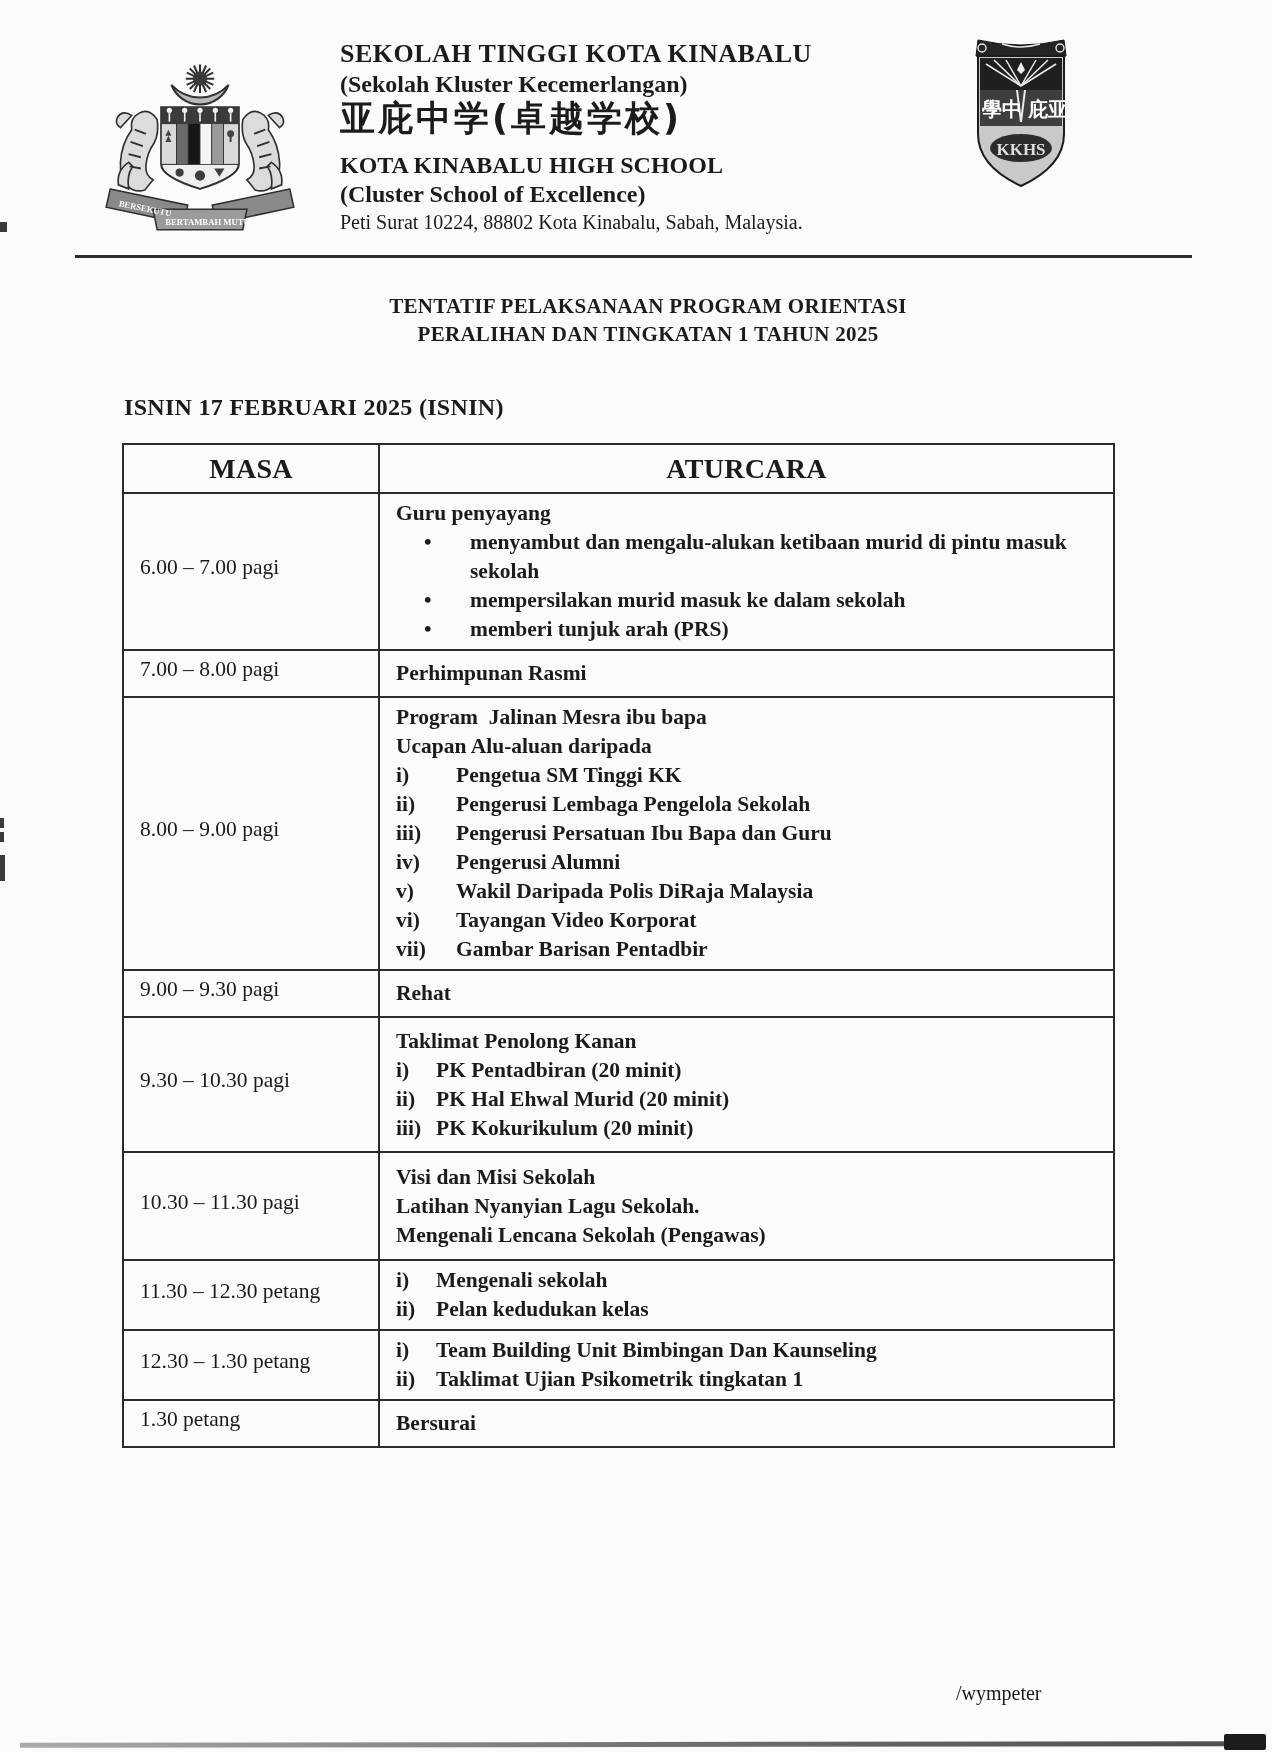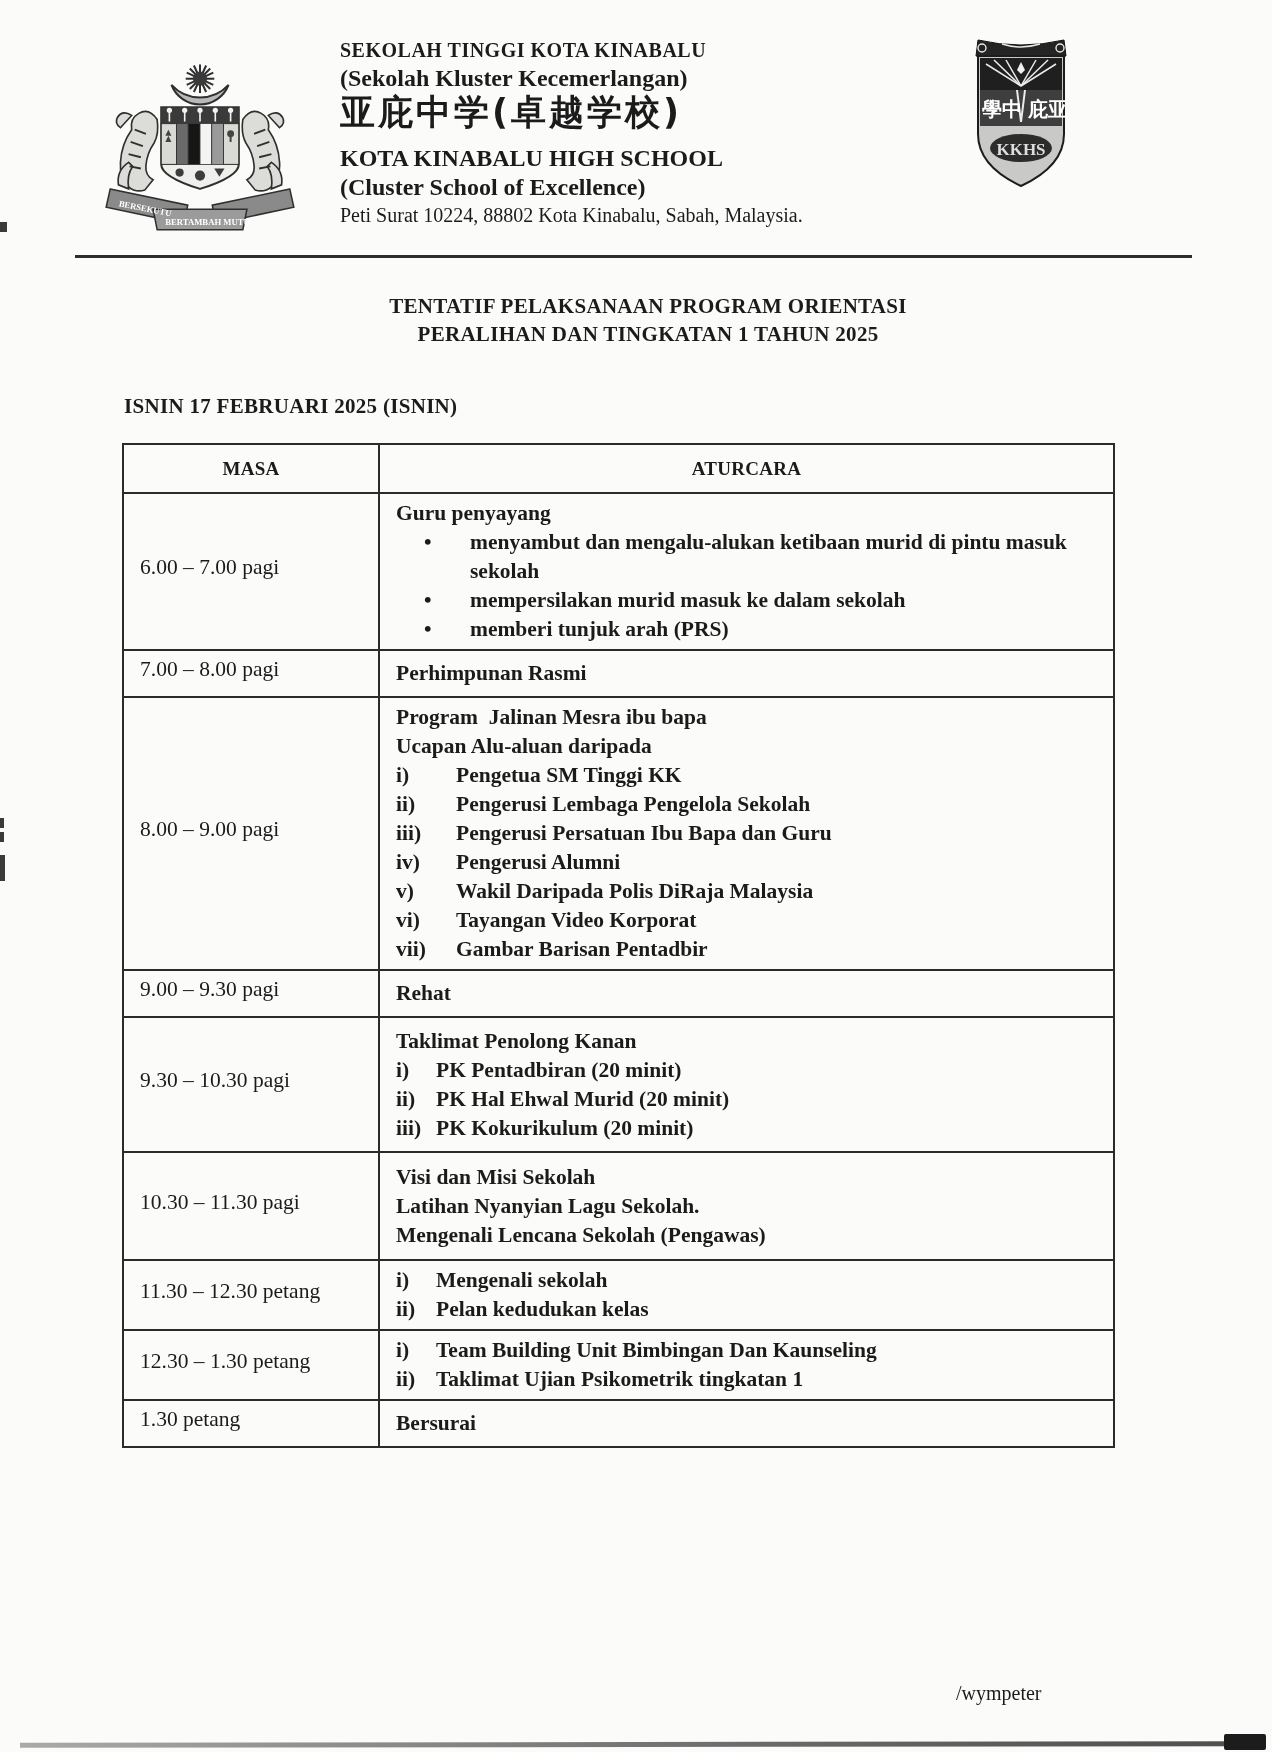--- a/index.html
+++ b/index.html
@@ -8,37 +8,37 @@
     width:1272px;height:1752px;
     background:#fbfbf9;
     overflow:hidden;
     font-family:"Liberation Serif","DejaVu Serif",serif;
     color:#1b1b1b;
   }
   
   .coa{position:absolute;left:98px;top:56px;width:204px;height:176px;}
   .crest{position:absolute;left:972px;top:38px;width:98px;height:150px;}
   .school-block{position:absolute;left:340px;top:40px;width:600px;line-height:1.08;}
-  .school-line1{font-size:20px;font-weight:bold;letter-spacing:.5px;}
+  .school-line1{font-size:26px;font-weight:bold;letter-spacing:.5px;}
   .school-line2{font-size:24px;font-weight:bold;margin-top:4px;}
   .school-cn{font-size:35px;font-weight:bold;letter-spacing:3px;margin-top:2px;font-family:"DejaVu Sans","Liberation Serif",serif;}
   .school-line4{font-size:24px;font-weight:bold;margin-top:15px;}
   .school-line5{font-size:24px;font-weight:bold;margin-top:3px;}
   .school-addr{font-size:20px;margin-top:4px;}
   .contact{position:absolute;left:898px;top:186px;width:310px;font-size:18px;line-height:22px;}
   .header-rule{position:absolute;left:75px;top:255px;width:1117px;height:3px;background:#2d2d2d;}
   
   .doc-title{position:absolute;left:12px;top:292px;width:1272px;text-align:center;
     font-size:21px;font-weight:bold;line-height:28px;letter-spacing:.3px;}
-  .date-heading{position:absolute;left:124px;top:394px;font-size:21px;font-weight:bold;letter-spacing:.3px;}
+  .date-heading{position:absolute;left:124px;top:394px;font-size:24px;font-weight:bold;letter-spacing:.3px;}
   
   .sched{position:absolute;left:122px;top:443px;width:991px;border-collapse:collapse;table-layout:fixed;
     font-size:21.5px;line-height:29px;}
   .sched th,.sched td{border:2px solid #2b2b2b;}
-  .sched th{height:45px;font-size:19px;font-weight:bold;text-align:center;vertical-align:middle;letter-spacing:.3px;}
+  .sched th{height:45px;font-size:28px;font-weight:bold;text-align:center;vertical-align:middle;letter-spacing:.3px;}
   .time-cell{vertical-align:middle;padding:4px 10px 12px 16px;}
   .agenda-cell{vertical-align:middle;padding:5px 12px 5px 16px;font-weight:bold;}
   .agenda-line{white-space:pre-wrap;}
   .agenda-line.has-marker{display:flex;}
   .marker{flex:0 0 40px;}
   .line-text{flex:1 1 auto;white-space:pre-wrap;}
   .row-0{height:133px;} .row-1{height:39px;} .row-2{height:261px;}
   .row-3{height:40px;}  .row-4{height:135px;} .row-5{height:108px;}
   .row-6{height:67px;}  .row-7{height:64px;}  .row-8{height:41px;}
   .row-0 .agenda-line.has-marker{padding-left:28px;}

